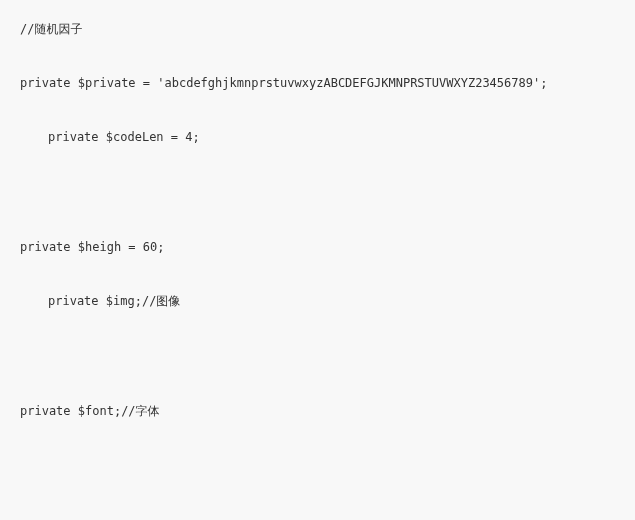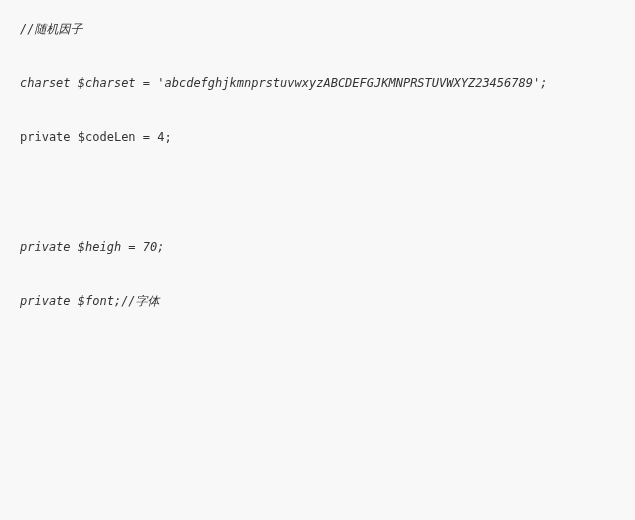--- a/index.html
+++ b/index.html
@@ -14,30 +14,31 @@
       font-family: "SimSun", "宋体", monospace;
       font-size: 12px;
       color: #333333;
       padding: 20px;
       line-height: 1.5;
       overflow: hidden;
     }
     .code-line {
       margin-bottom: 36px;
       white-space: pre;
-      font-style: italic;
     }
     .code-line-tall {
       margin-bottom: 92px;
       white-space: pre;
+      margin-left: 28px;
     }
   </style>
 </head>
 <body>
 
 <div>
   <div class="code-line">//随机因子</div>
-  <div class="code-line">charset $charset = 'abcdefghjkmnprstuvwxyzABCDEFGJKMNPRSTUVWXYZ23456789';</div>
+  <div class="code-line">private $private = 'abcdefghjkmnprstuvwxyzABCDEFGJKMNPRSTUVWXYZ23456789';</div>
   <div class="code-line-tall">private $codeLen = 4;</div>
-  <div class="code-line">private $heigh = 70;</div>
+  <div class="code-line">private $heigh = 60;</div>
+  <div class="code-line-tall">private $img;//图像</div>
   <div class="code-line">private $font;//字体</div>
 
 </div>
 
 </body></html>

